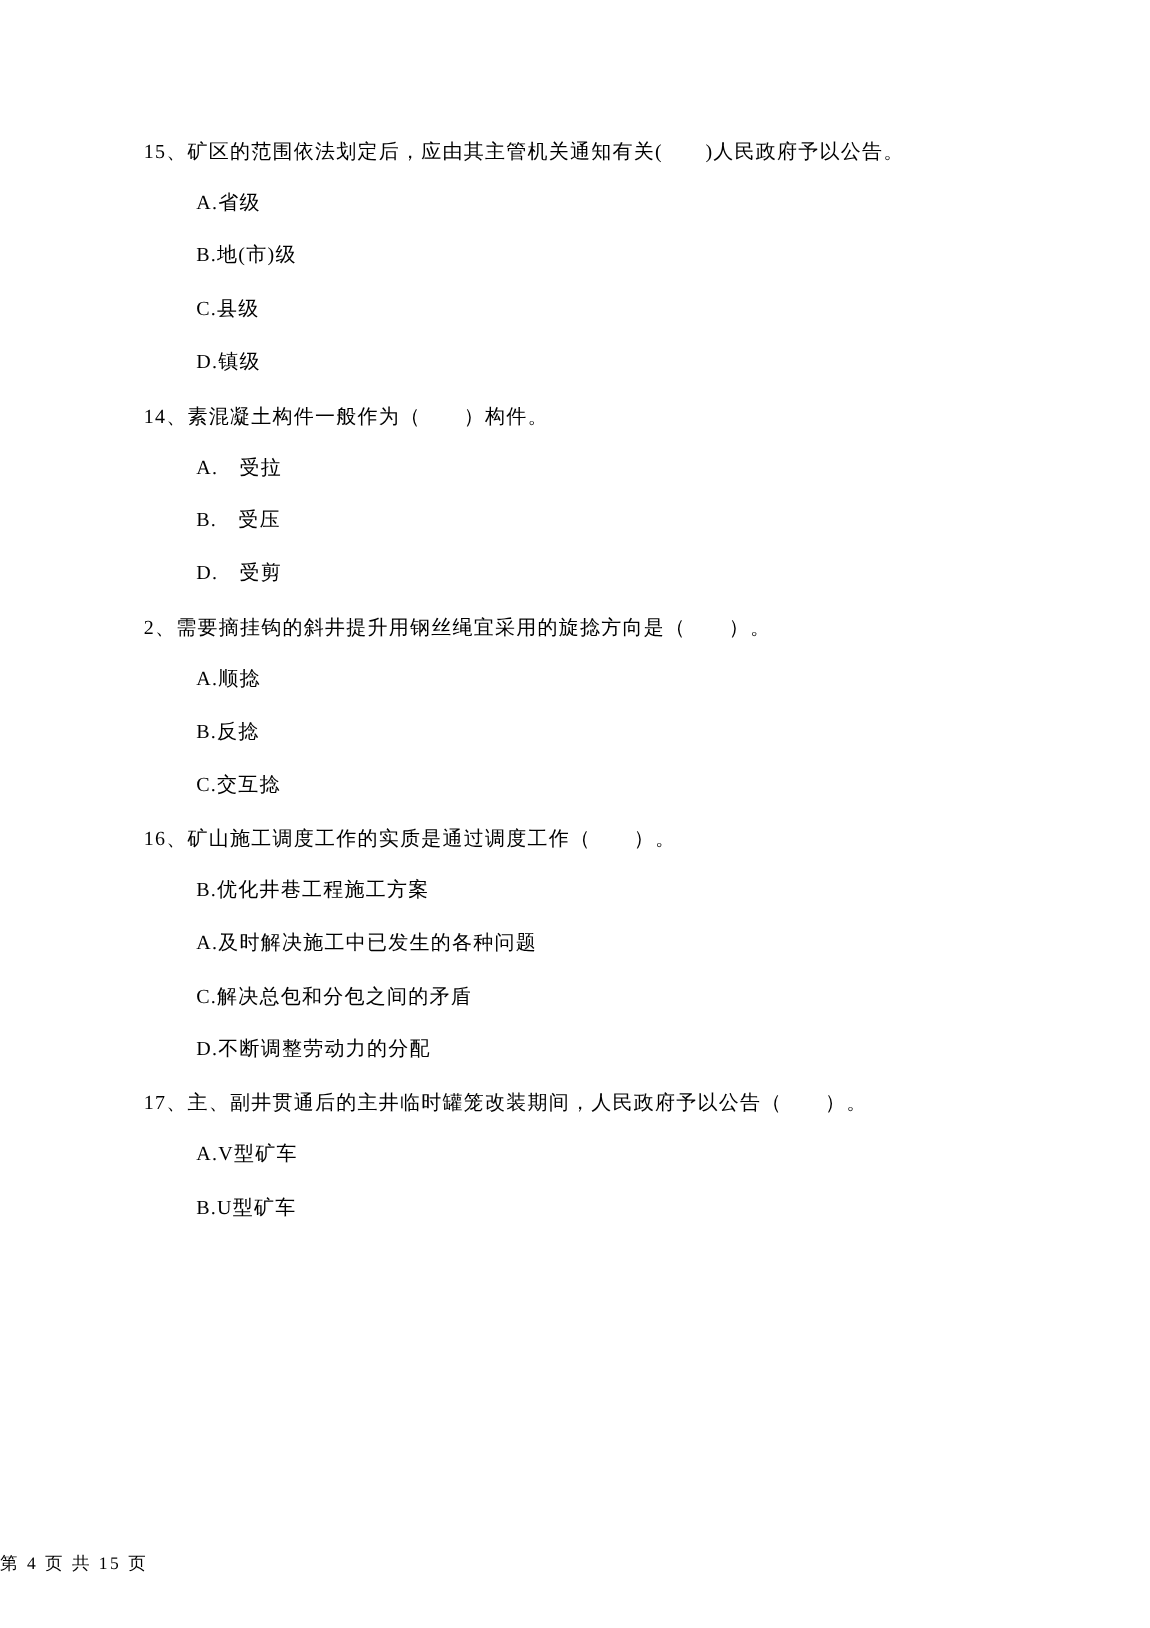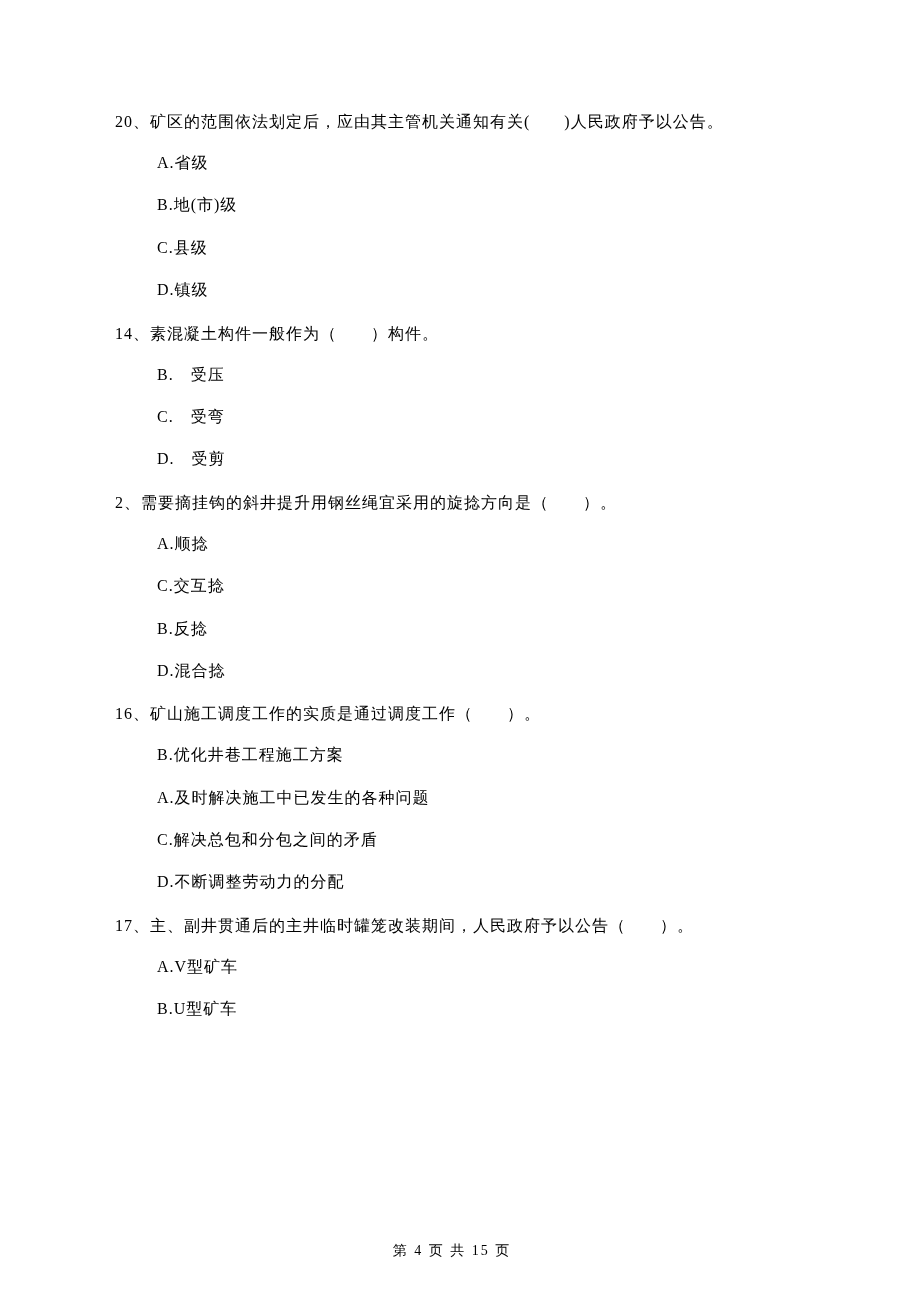--- a/index.html
+++ b/index.html
@@ -34,56 +34,55 @@
   }
   .option {
     line-height: 1.4;
     margin-bottom: 20px;
     letter-spacing: 1px;
   }
   .footer {
     position: absolute;
     bottom: 42px;
     width: 904px;
-    text-align: center;
+    text-align: left;
     font-size: 14px;
     letter-spacing: 2px;
   }
 </style>
 </head>
 <body>
 
 <div class="page">
 
   <div class="question">
-    <div class="q-stem"><span>20、</span><span>矿区的范围依法划定后，应由其主管机关通知有关(　　)人民政府予以公告。</span></div>
+    <div class="q-stem"><span>15、</span><span>矿区的范围依法划定后，应由其主管机关通知有关(　　)人民政府予以公告。</span></div>
     <div class="options">
       <div class="option">A.省级</div>
       <div class="option">B.地(市)级</div>
       <div class="option">C.县级</div>
       <div class="option">D.镇级</div>
     </div>
   </div>
 
   <div class="question">
     <div class="q-stem"><span>14、</span><span>素混凝土构件一般作为（　　）构件。</span></div>
     <div class="options">
+      <div class="option">A.　受拉</div>
       <div class="option">B.　受压</div>
-      <div class="option">C.　受弯</div>
       <div class="option">D.　受剪</div>
     </div>
   </div>
 
   <div class="question">
     <div class="q-stem"><span>2、</span><span>需要摘挂钩的斜井提升用钢丝绳宜采用的旋捻方向是（　　）。</span></div>
     <div class="options">
       <div class="option">A.顺捻</div>
+      <div class="option">B.反捻</div>
       <div class="option">C.交互捻</div>
-      <div class="option">B.反捻</div>
-      <div class="option">D.混合捻</div>
     </div>
   </div>
 
   <div class="question">
     <div class="q-stem"><span>16、</span><span>矿山施工调度工作的实质是通过调度工作（　　）。</span></div>
     <div class="options">
       <div class="option">B.优化井巷工程施工方案</div>
       <div class="option">A.及时解决施工中已发生的各种问题</div>
       <div class="option">C.解决总包和分包之间的矛盾</div>
       <div class="option">D.不断调整劳动力的分配</div>

